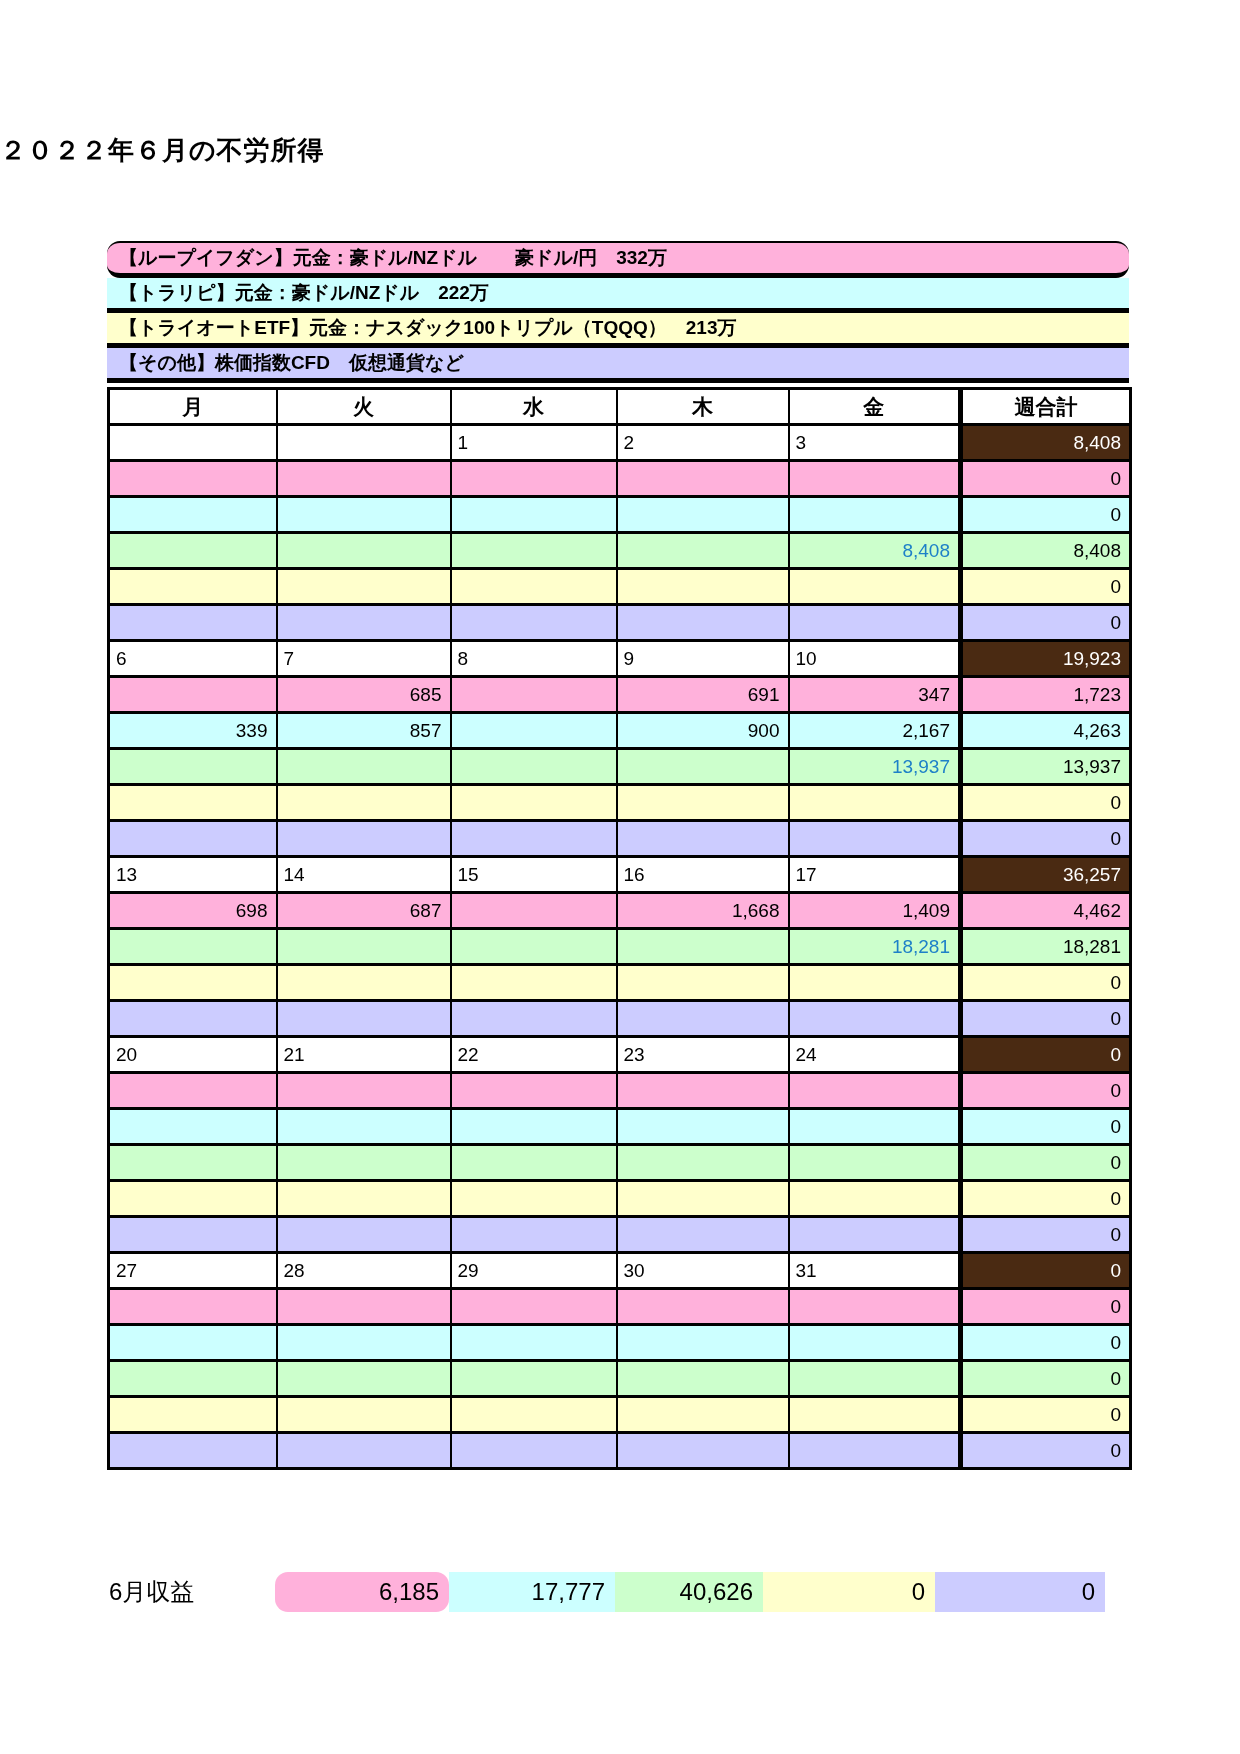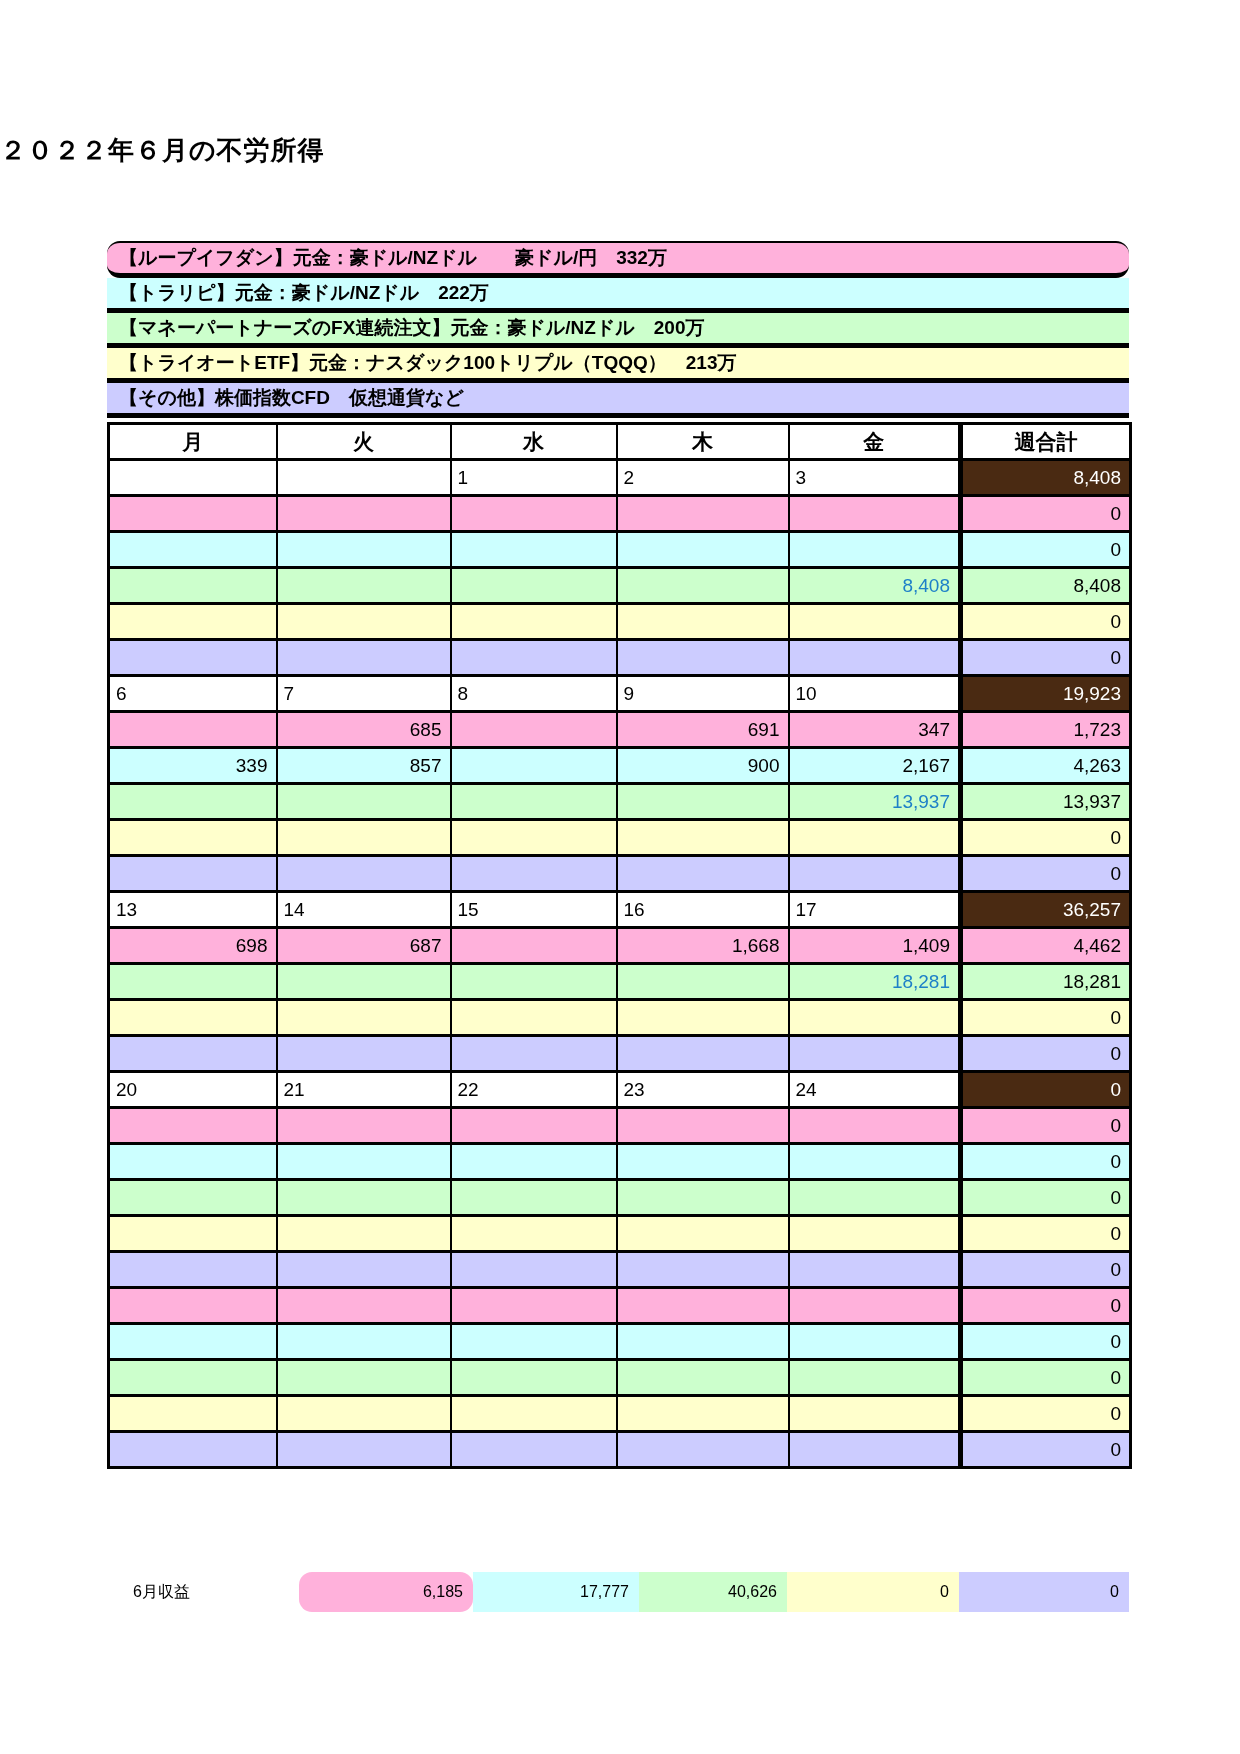--- a/index.html
+++ b/index.html
@@ -42,38 +42,37 @@
   tr.pink td   { background:var(--c-pink); }
   tr.cyan td   { background:var(--c-cyan); }
   tr.green td  { background:var(--c-green); }
   tr.yellow td { background:var(--c-yellow); }
   tr.purple td { background:var(--c-purple); }
   .blue { color:var(--c-blue_text); }
 
   
   .summary {
     position:absolute; left:107px; top:1572px; width:1022px;
-    display:flex; height:40px; line-height:40px; font-size:16px;justify-content:flex-end;
+    display:flex; height:40px; line-height:40px; font-size:24px;
   }
   .summary .slabel { width:168px; padding-left:2px; box-sizing:border-box; }
   .summary .scell  { box-sizing:border-box; text-align:right; padding-right:10px; }
 </style>
 </head>
 <body>
 
 <div class="sheet">
 
   <div class="title">２０２２年６月の不労所得</div>
 
   <div class="content">
 
     <div>
       <div class="banner bg-pink">【ループイフダン】元金：豪ドル/NZドル　　豪ドル/円　332万</div>
       <div class="banner bg-cyan">【トラリピ】元金：豪ドル/NZドル　222万</div>
-      <div class="banner bg-green">【マネーパートナーズのFX連続注文】元金：豪ドル/NZドル　200万</div>
       <div class="banner bg-yellow">【トライオートETF】元金：ナスダック100トリプル（TQQQ）　213万</div>
       <div class="banner bg-purple">【その他】株価指数CFD　仮想通貨など</div>
     </div>
 
     <table class="cal">
       <colgroup>
         <col style="width:168px">
           <col style="width:174px">
           <col style="width:166px">
         <col style="width:172px">
@@ -268,20 +267,28 @@
             <td class="val wk">0</td>
           </tr>
           <tr class="purple">
             <td class="val"></td>
             <td class="val"></td>
             <td class="val"></td>
             <td class="val"></td>
             <td class="val"></td>
             <td class="val wk">0</td>
           </tr>
+          <tr class="daterow">
+            <td class="date">27</td>
+            <td class="date">28</td>
+            <td class="date">29</td>
+            <td class="date">30</td>
+            <td class="date">31</td>
+            <td class="wk weektotal">0</td>
+          </tr>
           <tr class="pink">
             <td class="val"></td>
             <td class="val"></td>
             <td class="val"></td>
             <td class="val"></td>
             <td class="val"></td>
             <td class="val wk">0</td>
           </tr>
           <tr class="cyan">
             <td class="val"></td>

